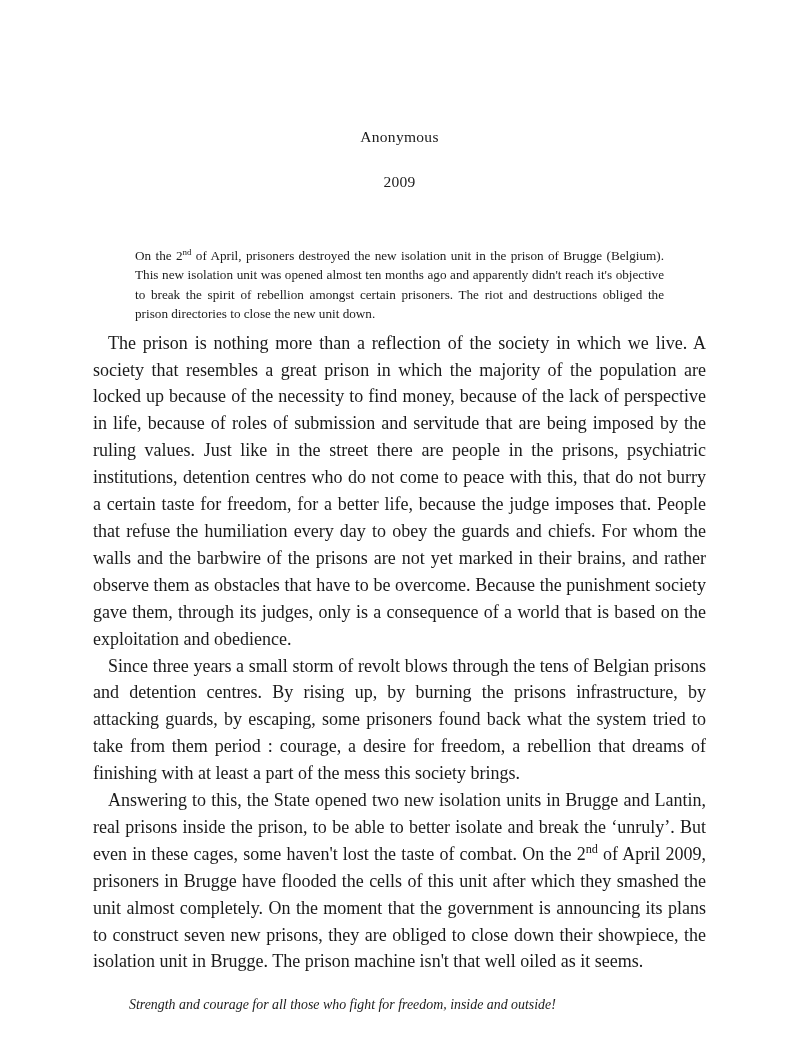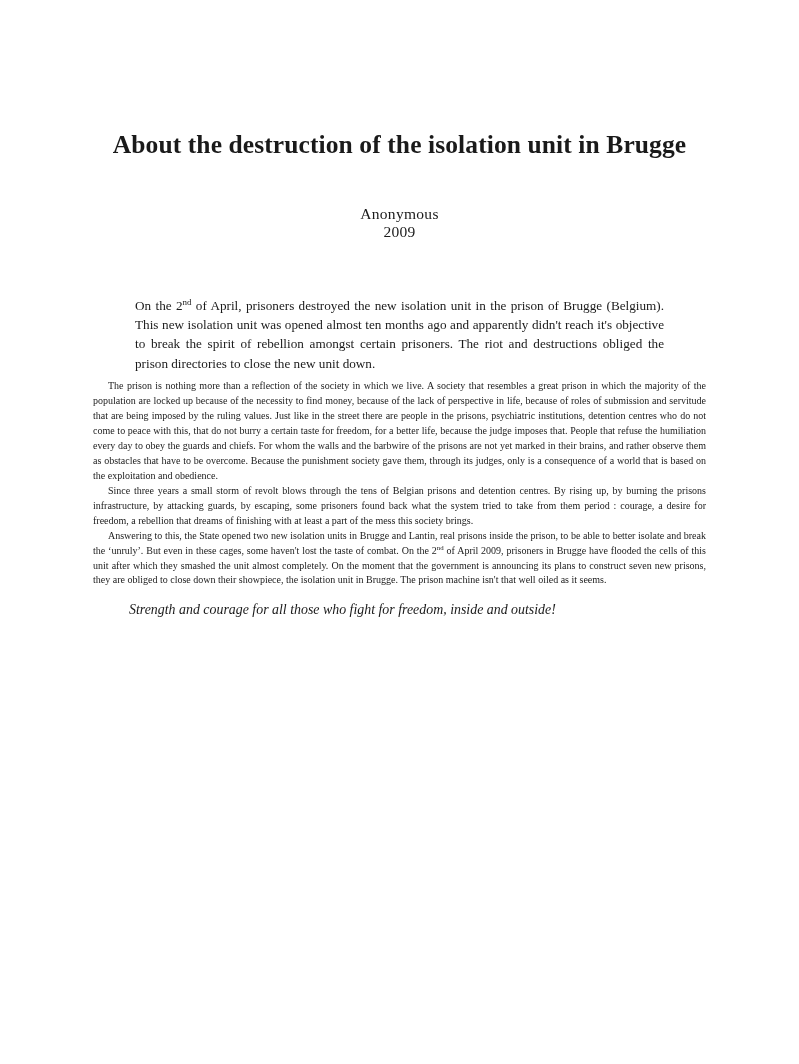--- a/index.html
+++ b/index.html
@@ -35,20 +35,21 @@
     letter-spacing: 0.1px;
     margin: 0;
   }
   .doc-author {
     margin-top: 42px;
     font-size: 15.5px;
     text-align: center;
     letter-spacing: 0.3px;
   }
   .doc-date {
+    margin-top: 27px;
     font-size: 15.5px;
     text-align: center;
     letter-spacing: 0.3px;
   }
   .body-block {
     margin-top: 55px;
     padding: 0 93px;
   }
   .abstract {
     padding: 0 36px;
@@ -56,48 +57,47 @@
     line-height: 1.47;
     text-align: justify;
   }
   .abstract p {
     margin: 6px;
   }
   .abstract p + p {
     margin-top: 13px;
   }
   .main-text {
-    font-size: 10px;
+    font-size: 18px;
     line-height: 1.495;
     text-align: justify;
   }
   .main-text p {
     margin: 0;
     text-indent: 15px;
   }
   .closing {
-    margin-top: 12px;
+    margin-top: 20px;
     padding-left: 36px;
     font-size: 13.9px;
     font-style: italic;
     line-height: 1.5;
   }
   sup {
     font-size: 0.68em;
     vertical-align: super;
     line-height: 0;
   }
 </style>
 </head>
 <body>
 
 <div class="page">
 
   <div class="title-block">
-    <h1 class="doc-title">About the destruction of the isolation unit in Brugge</h1>
     <div class="doc-author">Anonymous</div>
     <div class="doc-date">2009</div>
   </div>
 
   <div class="body-block">
 
     <div class="abstract">
       <p>On the 2<sup>nd</sup> of April, prisoners destroyed the new isolation unit in the prison of Brugge (Belgium). This new isolation unit was opened almost ten months ago and apparently didn't reach it's objective to break the spirit of rebellion amongst certain prisoners. The riot and destructions obliged the prison directories to close the new unit down.</p>
     </div>
 

